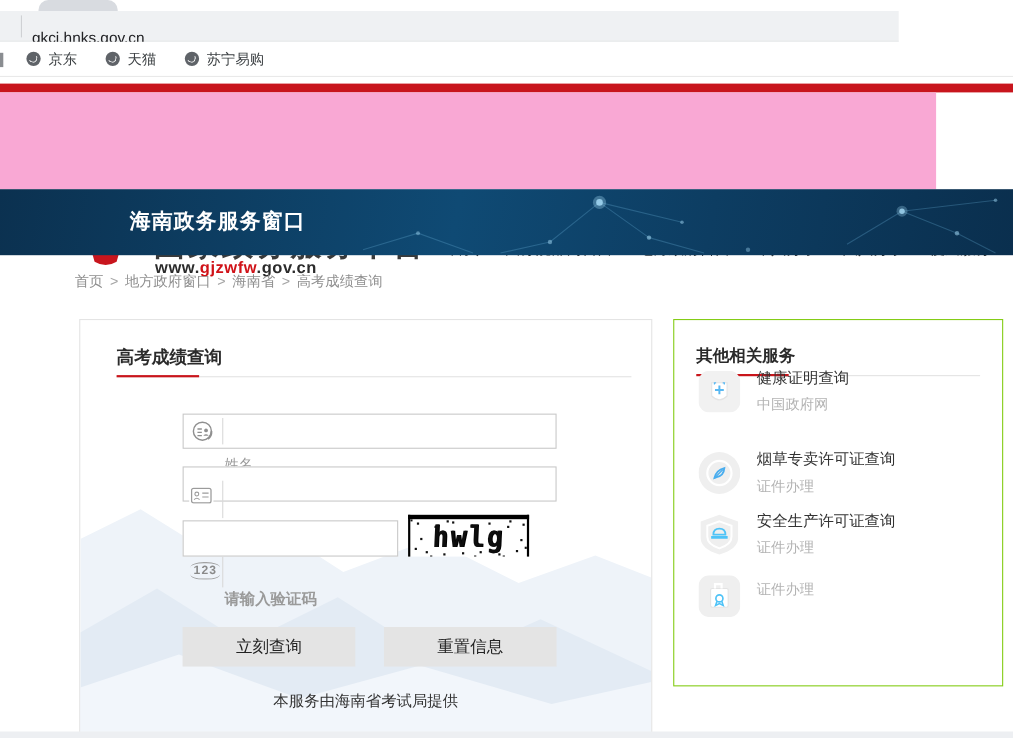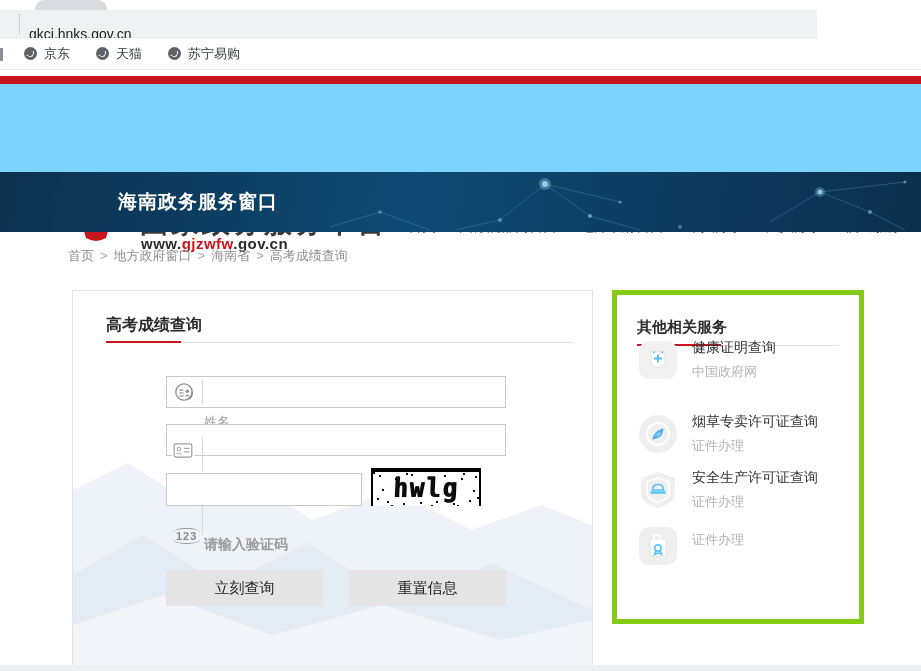--- a/index.html
+++ b/index.html
@@ -16,21 +16,21 @@
   .bookmarks-bar { left:0; top:38px; width:921px; height:32px; background:#fff; border-bottom:1px solid #e9e9e9; display:flex; align-items:center; }
   .bm-sliver { left:0; top:48px; width:3px; height:13px; background:#8a8d91; }
   .bookmark { display:flex; align-items:center; gap:7px; margin-left:26px; cursor:pointer; }
   .bookmark:first-of-type { margin-left:24px; }
   .bm-label { font-size:13px; color:#3c4043; }
   .globe { width:13px; height:13px; border-radius:50%; background:#5f6368; position:relative; display:inline-block; }
   .globe::after { content:""; position:absolute; left:2px; top:2px; width:6px; height:6px; border:1.5px solid rgba(255,255,255,.95); border-radius:50%; border-top-color:transparent; border-left-color:transparent; transform:rotate(15deg); }
 
   
   .red-line { left:0; top:76px; width:921px; height:8px; background:#c8151d; }
-  .site-header { left:0; top:84px; width:921px; height:88px; background:#7dd3fc; }
+  .site-header { left:0; top:84px; width:851px; height:88px; background:#f9a8d4; }
   .emblem { left:72px; top:96px; width:48px; height:64px; }
   .brand-plate { left:140px; top:96px; height:26px; background:#cf1420; color:#fff; font-size:14px; font-weight:bold; line-height:26px; padding:0 12px; letter-spacing:1px; }
   .site-title { left:140px; top:120px; font-size:28px; font-weight:bold; color:#3a3a3a; letter-spacing:3px; }
   .site-url { left:141px; top:151px; font-size:15px; font-weight:bold; color:#2b2b2b; letter-spacing:.5px; }
   .site-url .mid { color:#d01218; }
   .trial { left:365px; top:106px; font-size:19px; color:#4a4a4a; }
   .gov-link { right:26px; top:100px; font-size:13px; font-weight:bold; color:#2b2b2b; cursor:pointer; }
   .main-nav { left:408px; top:134px; display:flex; gap:23px; }
   .main-nav .nav-item { font-size:14px; color:#333; white-space:nowrap; cursor:pointer; }
 
@@ -58,35 +58,35 @@
   .f3 { left:93px; top:182px; width:196px; height:33px; z-index:2; }
   .field-input { position:absolute; left:40px; top:1px; right:2px; height:28px; border:none; outline:none; background:transparent; font-size:14px; color:#333; }
   .f3 .field-input { left:8px; }
   .vsep { position:absolute; width:1px; background:#d9d9d9; z-index:3; }
   .sep1 { left:129px; top:89px; height:24px; }
   .sep2 { left:129px; top:146px; height:34px; }
   .sep3 { left:129px; top:215px; height:28px; }
   .name-label { position:absolute; left:131px; top:122px; font-size:13px; color:#9a9a9a; z-index:1; }
   .icon-wrap1 { position:absolute; left:101px; top:91px; z-index:4; }
   .icon-wrap2 { position:absolute; left:99px; top:151px; z-index:4; background:#fff; padding:1px; }
-  .icon-123 { position:absolute; left:100px; top:220px; z-index:4; font-size:11px; font-weight:bold; letter-spacing:1px; color:#8a8a8a; border-top:1.5px solid #9a9a9a; border-bottom:1.5px solid #9a9a9a; border-radius:45%/30%; padding:1px 3px; background:transparent;margin-top:17px; }
+  .icon-123 { position:absolute; left:100px; top:220px; z-index:4; font-size:11px; font-weight:bold; letter-spacing:1px; color:#8a8a8a; border-top:1.5px solid #9a9a9a; border-bottom:1.5px solid #9a9a9a; border-radius:45%/30%; padding:1px 3px; background:transparent; }
 
   .captcha { position:absolute; left:298px; top:177px; width:110px; height:38px; background:#fff; border:2px solid #000; border-top-width:4px; border-bottom:none; z-index:2; cursor:pointer; overflow:hidden; }
   .captcha-text { position:absolute; left:0; right:0; top:2px; text-align:center; font-family:"DejaVu Sans Mono",monospace; font-size:24px; font-weight:bold; color:#0d0d0d; letter-spacing:2px; transform:scaleY(1.12) skewX(-3deg); text-shadow:1px 0 #000; }
   .noise { position:absolute; left:0; top:0; width:2px; height:2px; background:#111;
     box-shadow:6px 3px #111,14px 29px #111,22px 6px #111,30px 31px #111,38px 2px #111,47px 30px #111,55px 5px #111,63px 29px #111,71px 3px #111,80px 31px #111,88px 6px #111,96px 28px #111,102px 4px #111,9px 17px #111,100px 18px #111,4px 26px #111,104px 25px #111,18px 33px #111,58px 33px #111,84px 33px #111,33px 1px #111,90px 1px #111; }
 
   .captcha-hint { position:absolute; left:131px; top:245px; font-size:14px; color:#9a9a9a; z-index:2;font-weight:bold; }
 
   .btn { position:absolute; top:279px; width:157px; height:36px; background:#e4e4e4; border:none; font-size:15px; color:#222; cursor:pointer; z-index:2; font-family:inherit; }
   .btn-submit { left:93px; }
   .btn-reset { left:276px; }
   .provider { position:absolute; left:0; width:100%; top:338px; text-align:center; font-size:14px; color:#333; z-index:2; }
 
-  .related-card { left:612px; top:290px; width:252px; height:334px; background:#fff; border:5px solid #84cc16; }
+  .related-card { left:612px; top:290px; width:300px; height:334px; background:#fff; border:1px solid #84cc16; }
   .rel-title { position:absolute; left:20px; top:23px; font-size:15px; font-weight:bold; color:#2b2b2b; }
   .rel-rule { position:absolute; left:20px; right:20px; top:50px; height:1px; background:#e3e3e3; }
   .rel-rule-red { position:absolute; left:20px; top:49px; width:84px; height:2px; background:#c9151b; }
   .rel-item { position:absolute; left:22px; right:12px; height:50px; cursor:pointer; }
   .ri-1 { top:44px; } .ri-2 { top:118px; } .ri-3 { top:174px; } .ri-4 { top:230px; }
   .rel-icon { position:absolute; left:0; top:2px; width:38px; height:38px; }
   .rel-texts { position:absolute; left:53px; top:0; }
   .rel-item-title { font-size:14px; color:#333; }
   .rel-item-cat { font-size:13px; color:#b3b3b3; margin-top:6px; }
 
@@ -217,20 +217,21 @@
     <div class="noise"></div>
     <div class="captcha-text">hwlg</div>
   </div>
   <div class="icon-123">123</div>
   <div class="vsep sep3"></div>
   <div class="captcha-hint">请输入验证码</div>
 
   <button class="btn btn-reset">重置信息</button>
   <button class="btn btn-submit">立刻查询</button>
 
+  <div class="provider">本服务由海南省考试局提供</div>
 </div>
 
 <div class="abs related-card">
   <div class="rel-title">其他相关服务</div>
   <div class="rel-rule"></div>
   <div class="rel-rule-red"></div>
 
   <div class="rel-item ri-1">
     <svg class="rel-icon" viewBox="0 0 38 38">
       <rect x="0" y="0" width="38" height="38" rx="10" fill="#f1f1f1"></rect>

